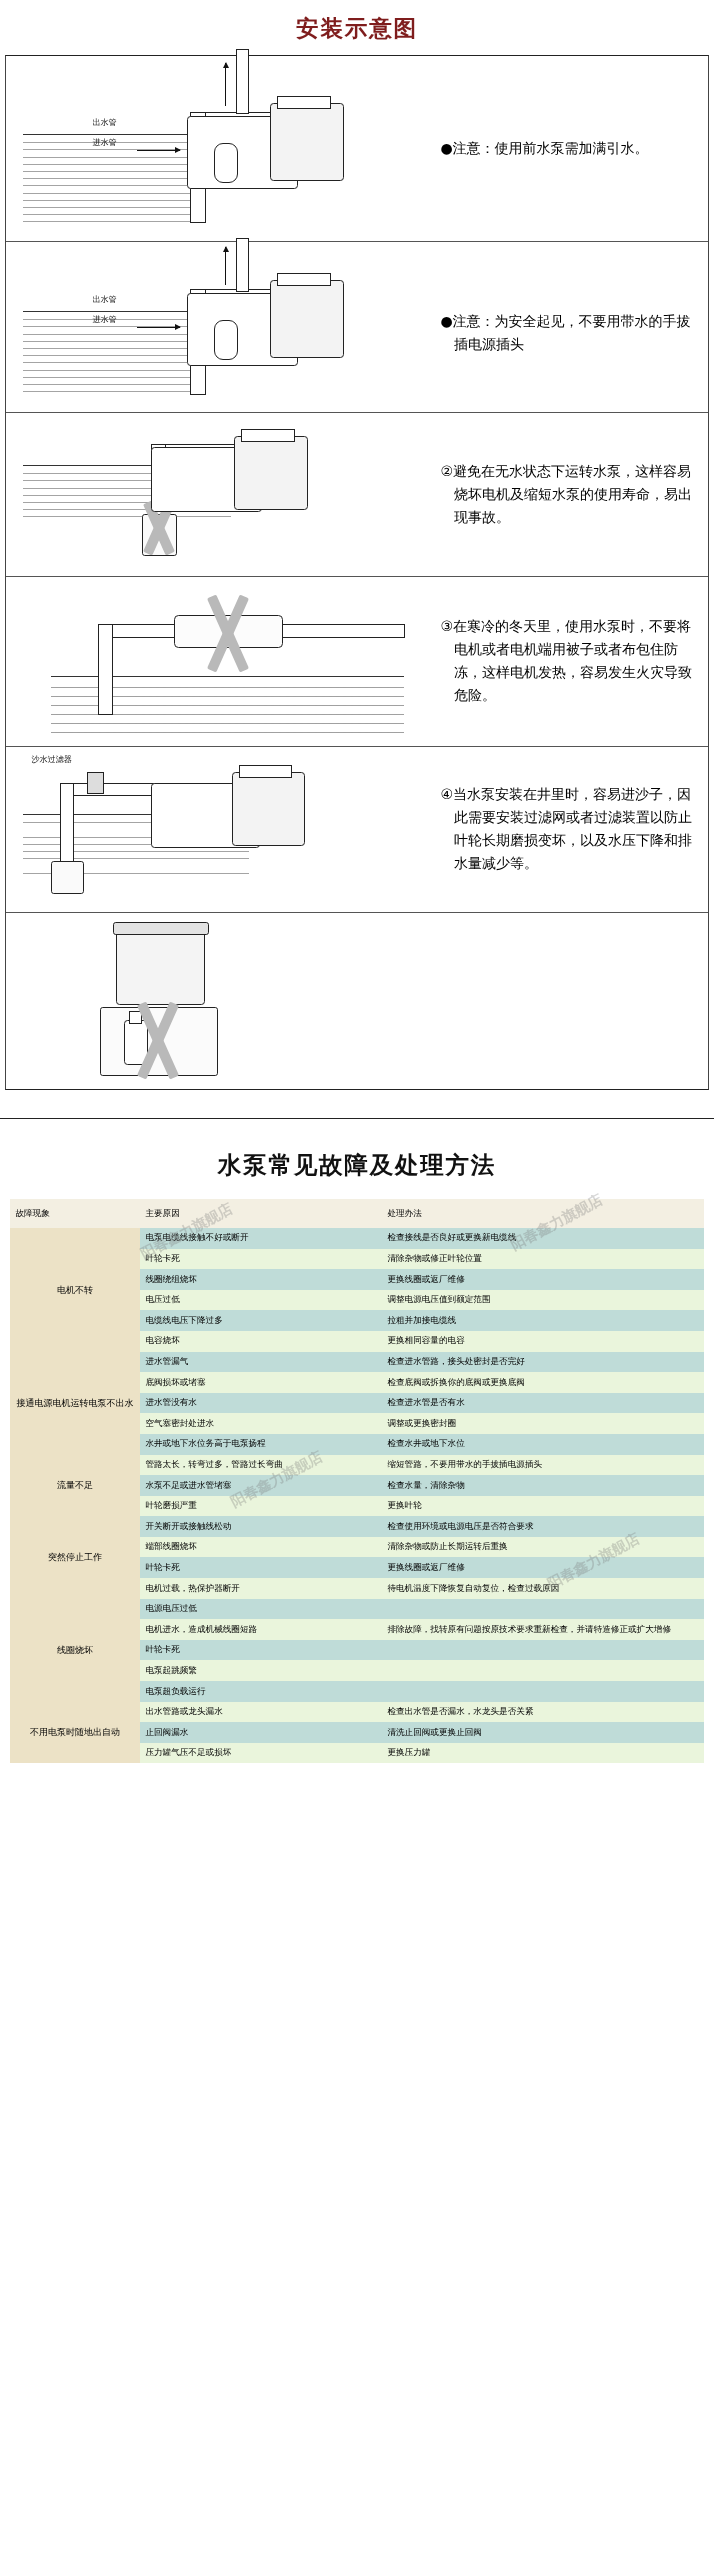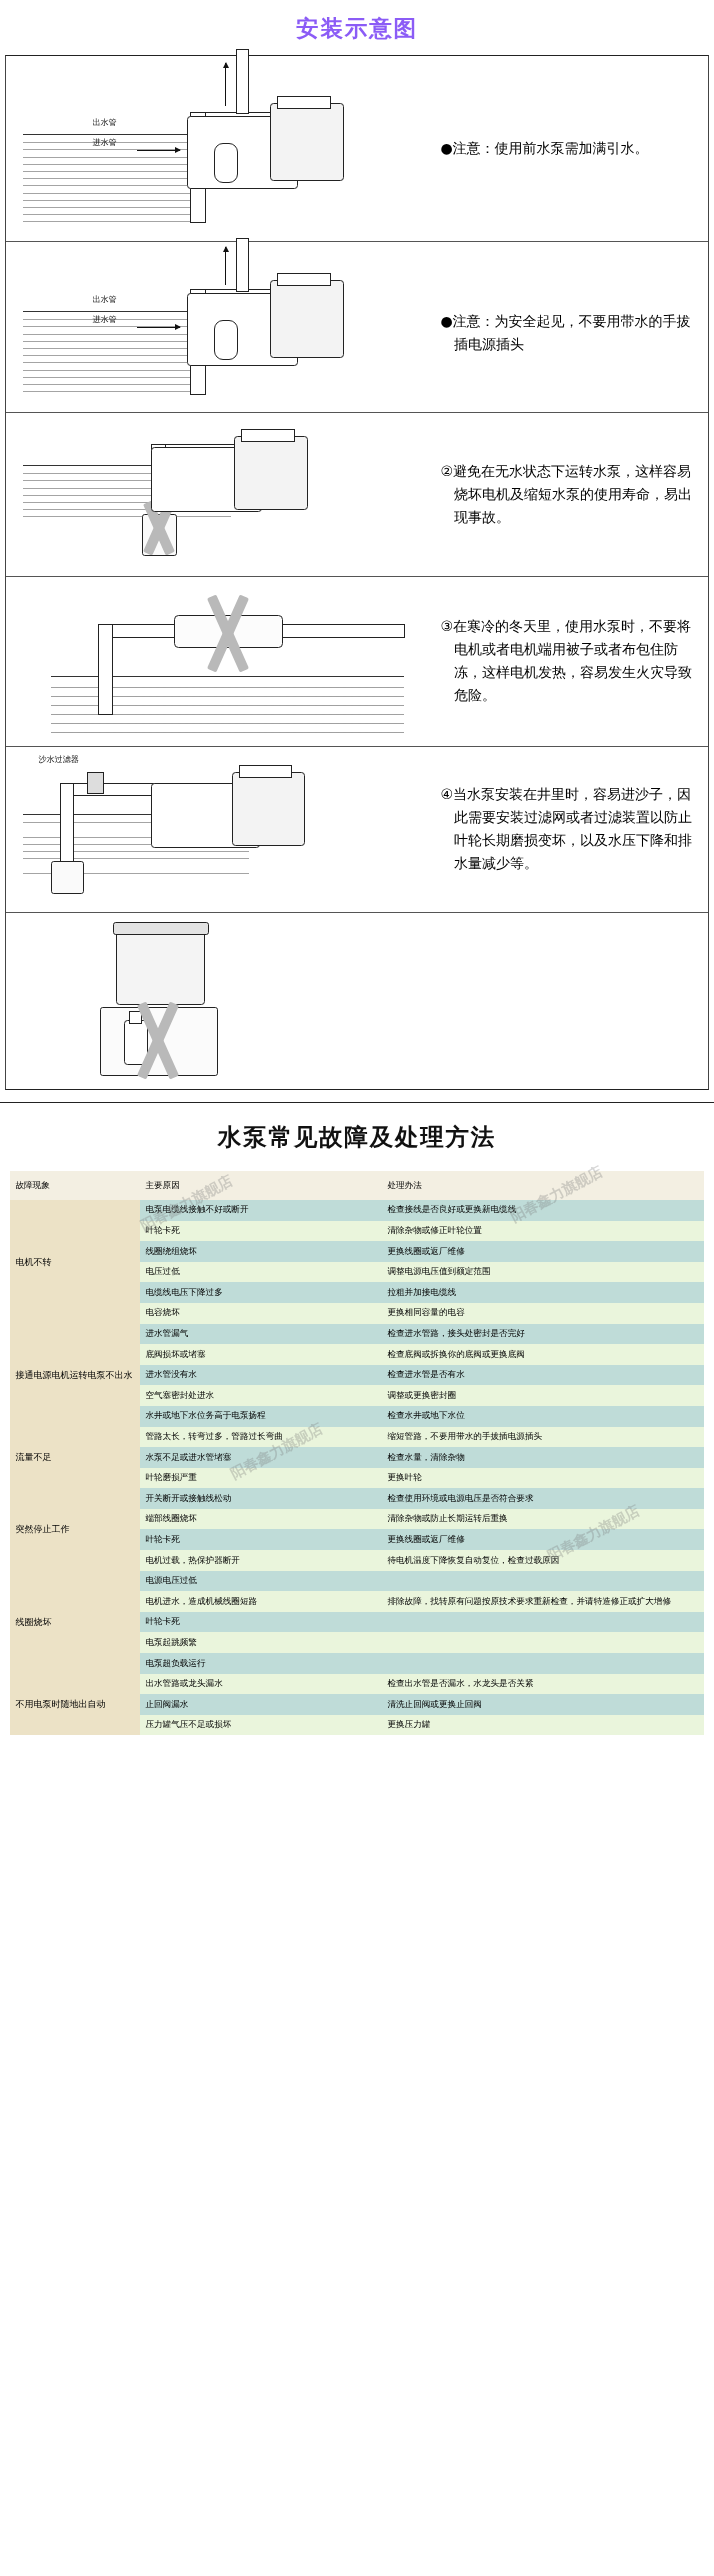--- a/index.html
+++ b/index.html
@@ -12,21 +12,21 @@
   }
   .page{width:714px;position:relative;}
 
   
   .sec-title{
     text-align:center;
     font-weight:bold;
     font-size:22.6px;
     letter-spacing:1.8px;
     padding:12.7px 0 11px 0;
-    color:#8b5cf6;
+    color:#7f1d1d;
   }
   .diagram-table{
     border-top:1.8px solid #222;
     border-bottom:1.8px solid #222;
     border-left:0.9px solid #444;
     border-right:0.9px solid #444;
     margin:0 5.4px;
   }
   .panel{
     display:flex;
@@ -89,21 +89,21 @@
     border-bottom:6.3px solid #111;
   }
   .arrow-right{height:0.9px;background:#111;}
   .arrow-right:after{
     content:"";position:absolute;right:-0.9px;top:-2.7px;
     border-top:3.2px solid transparent;border-bottom:3.2px solid transparent;
     border-left:6.3px solid #111;
   }
 
   
-  .table-wrap{margin-top:12px;border-top:1.8px solid #222;padding-top:2px;}
+  .table-wrap{margin-top:28px;border-top:1.8px solid #222;padding-top:14px;}
   .tbl-title{
     text-align:center;font-weight:bold;font-size:23.5px;letter-spacing:1.8px;
     padding:16.3px 0 18px 0;color:#111;
   }
   table.faults{
     border-collapse:collapse;
     width:694px;
     margin:0 10px 12.7px 10px;
     table-layout:fixed;
     font-size:8.6px;
@@ -118,21 +118,21 @@
   }
   table.faults th{
     background:#f3efe2;
     font-weight:normal;
     text-align:left;
     font-size:8.6px;
     height:20px;
   }
   td.sym{
     background:#ece2c6;
-    text-align:left;
+    text-align:center;
     width:130px;
     font-size:9px;
   }
   col.c1{width:130px;}
   col.c2{width:242px;}
   col.c3{width:322px;}
   tr.a td.cause,tr.a td.fix{background:#bfdcd8;}
   tr.b td.cause,tr.b td.fix{background:#eaf5dc;}
   .wm{
     position:absolute;
@@ -235,21 +235,21 @@
     </div>
 
     <div class="panel" style="height:165px">
       <div class="art">
         <div class="surface" style="left:16.3px;top:67px;width:226px;"></div>
         <div class="water" style="left:16.3px;top:69px;width:226px;height:61px;"></div>
         <div class="pipe" style="left:54px;top:36px;width:181px;height:11.8px;"></div>
         <div class="pipe" style="left:54px;top:36px;width:11.8px;height:90px;"></div>
         <div class="pipe" style="left:45px;top:114px;width:31px;height:31px;border-radius:2.7px;background:#fafafa;"></div>
         <div class="pipe" style="left:81px;top:25px;width:14.5px;height:20px;background:#ddd;"></div>
-        <div class="label-sm" style="left:32px;top:7.2px;">沙水过滤器</div>
+        <div class="label-sm" style="left:25px;top:7.2px;">沙水过滤器</div>
         <div class="pipe" style="left:145px;top:36px;width:107px;height:63px;border-radius:3.6px;"></div>
         <div class="pipe" style="left:226px;top:25px;width:71px;height:72px;border-radius:3.6px;background:#f3f3f3;"></div>
         <div class="pipe" style="left:233px;top:18px;width:51px;height:11px;"></div>
       </div>
       <div class="note">
         <p class="hang">
           <span>④</span><span>当水泵安装在井里时，容易进沙子，因此需要安装过滤网或者过滤装置以防止叶轮长期磨损变坏，以及水压下降和排水量减少等。</span>
         </p>
       </div>
     </div>

